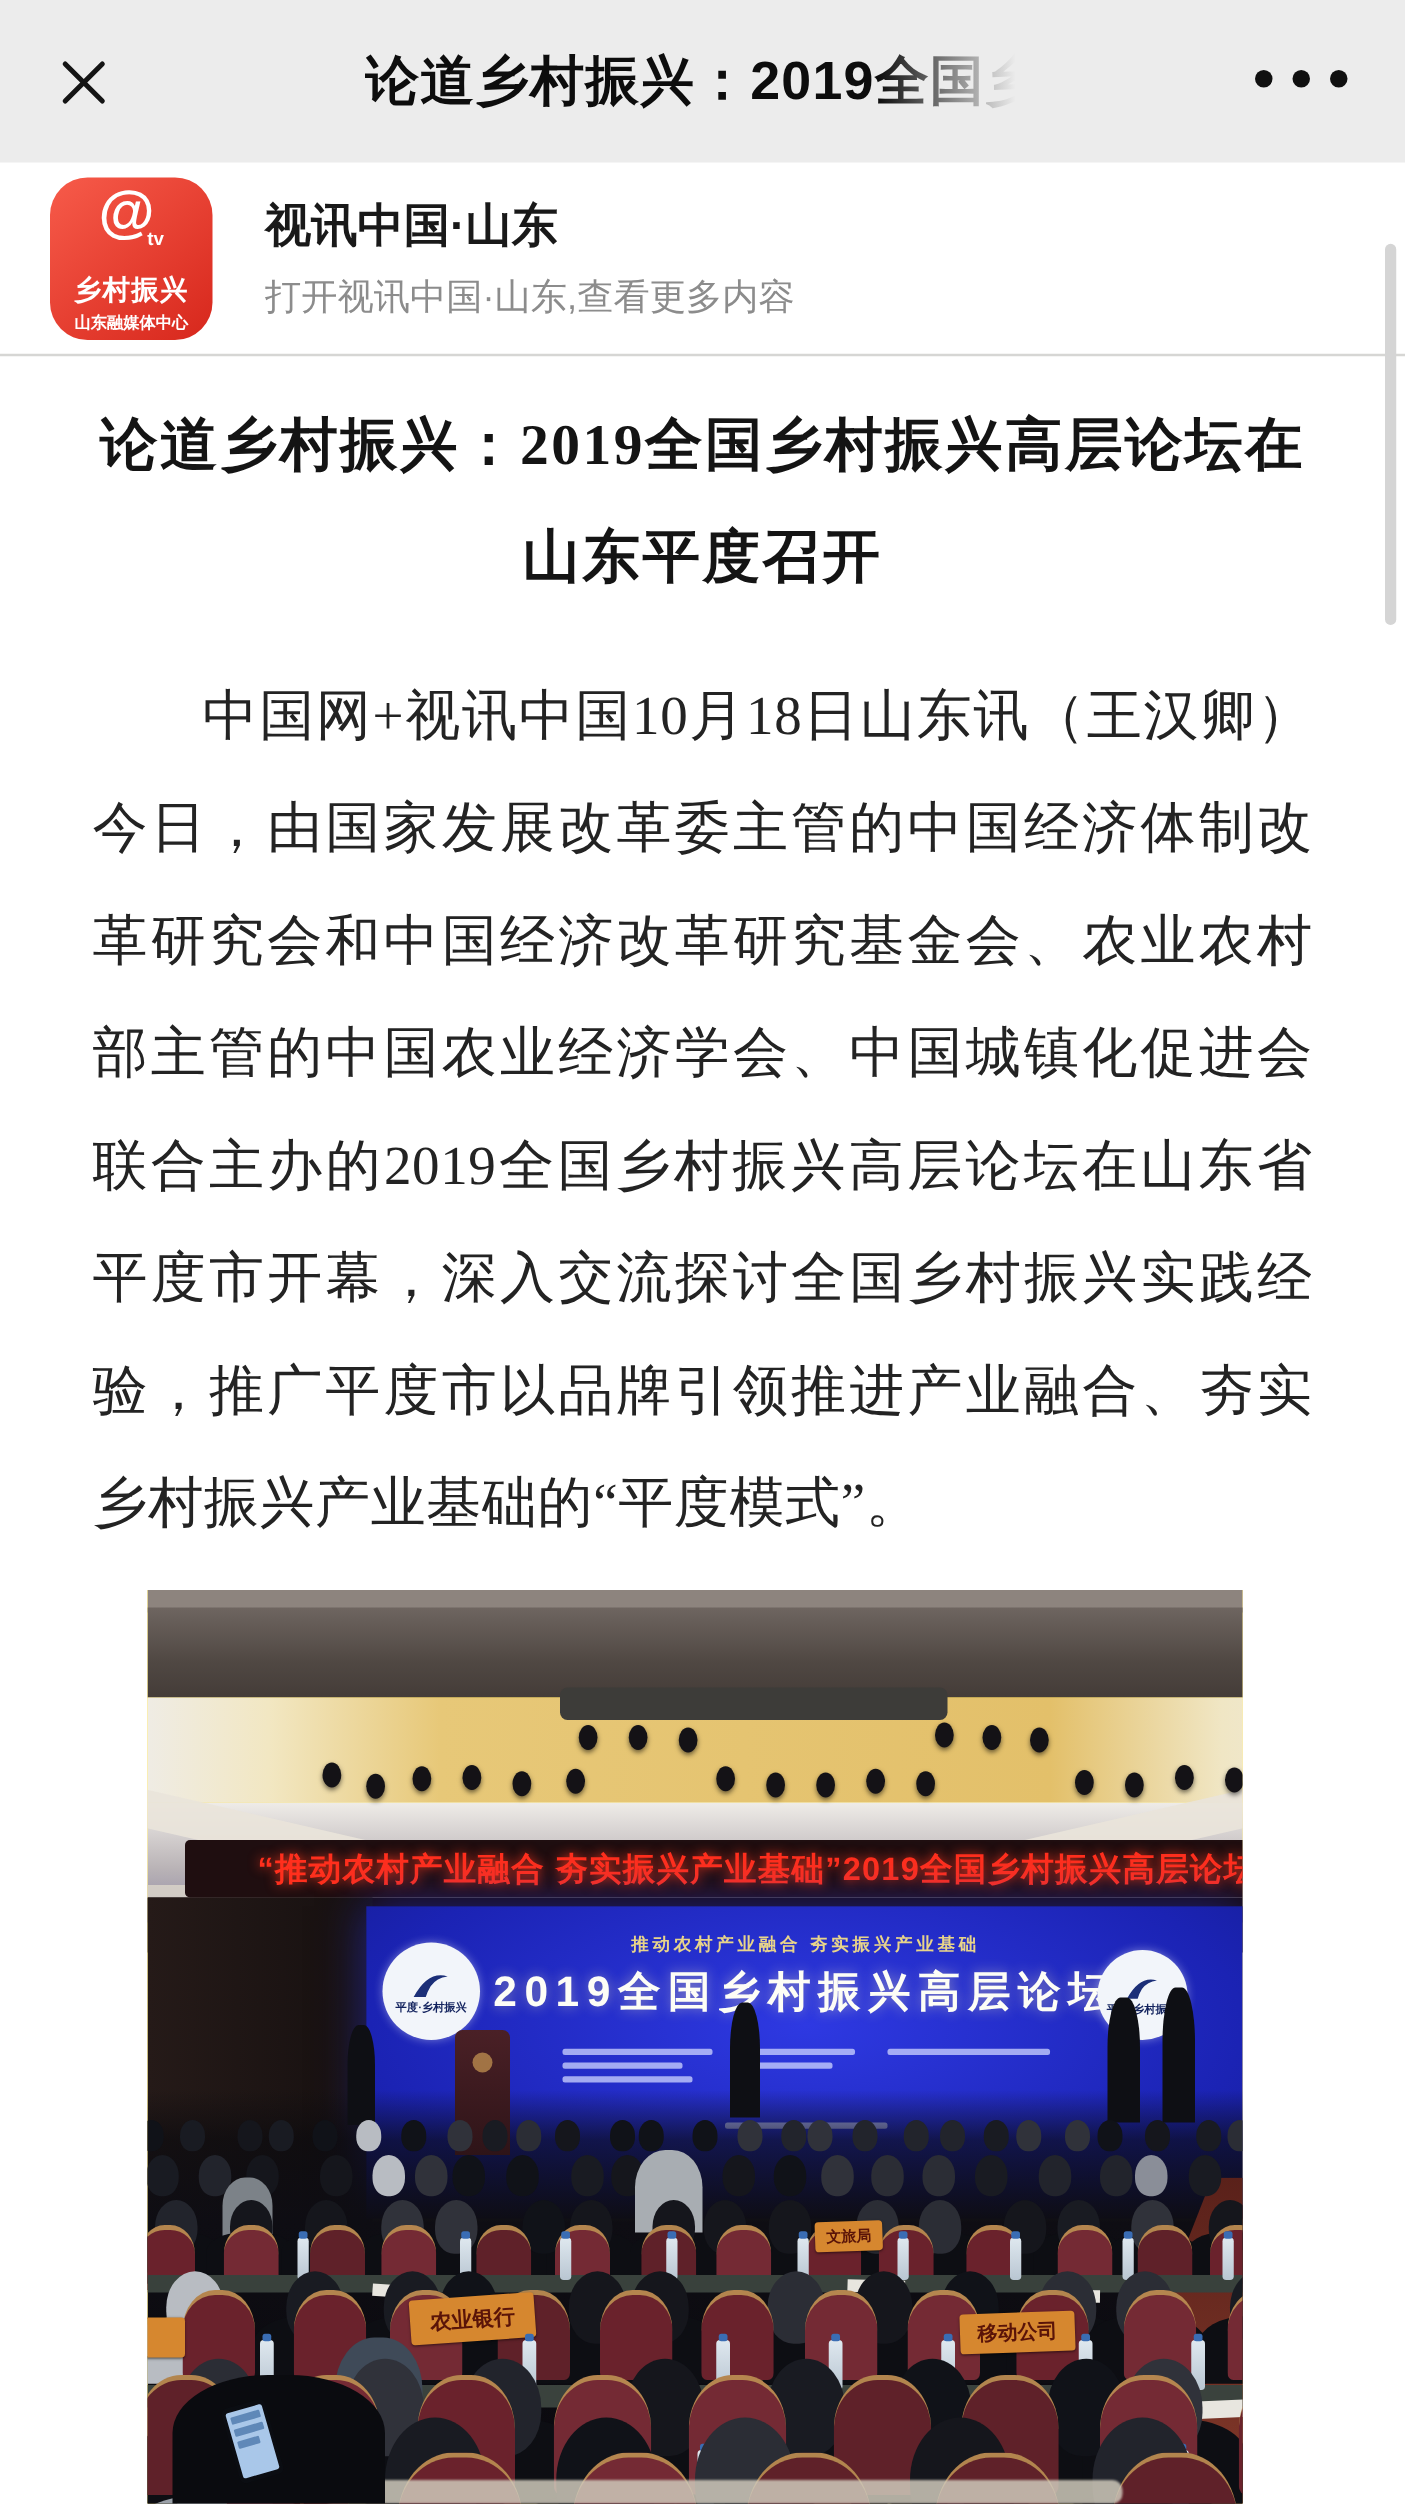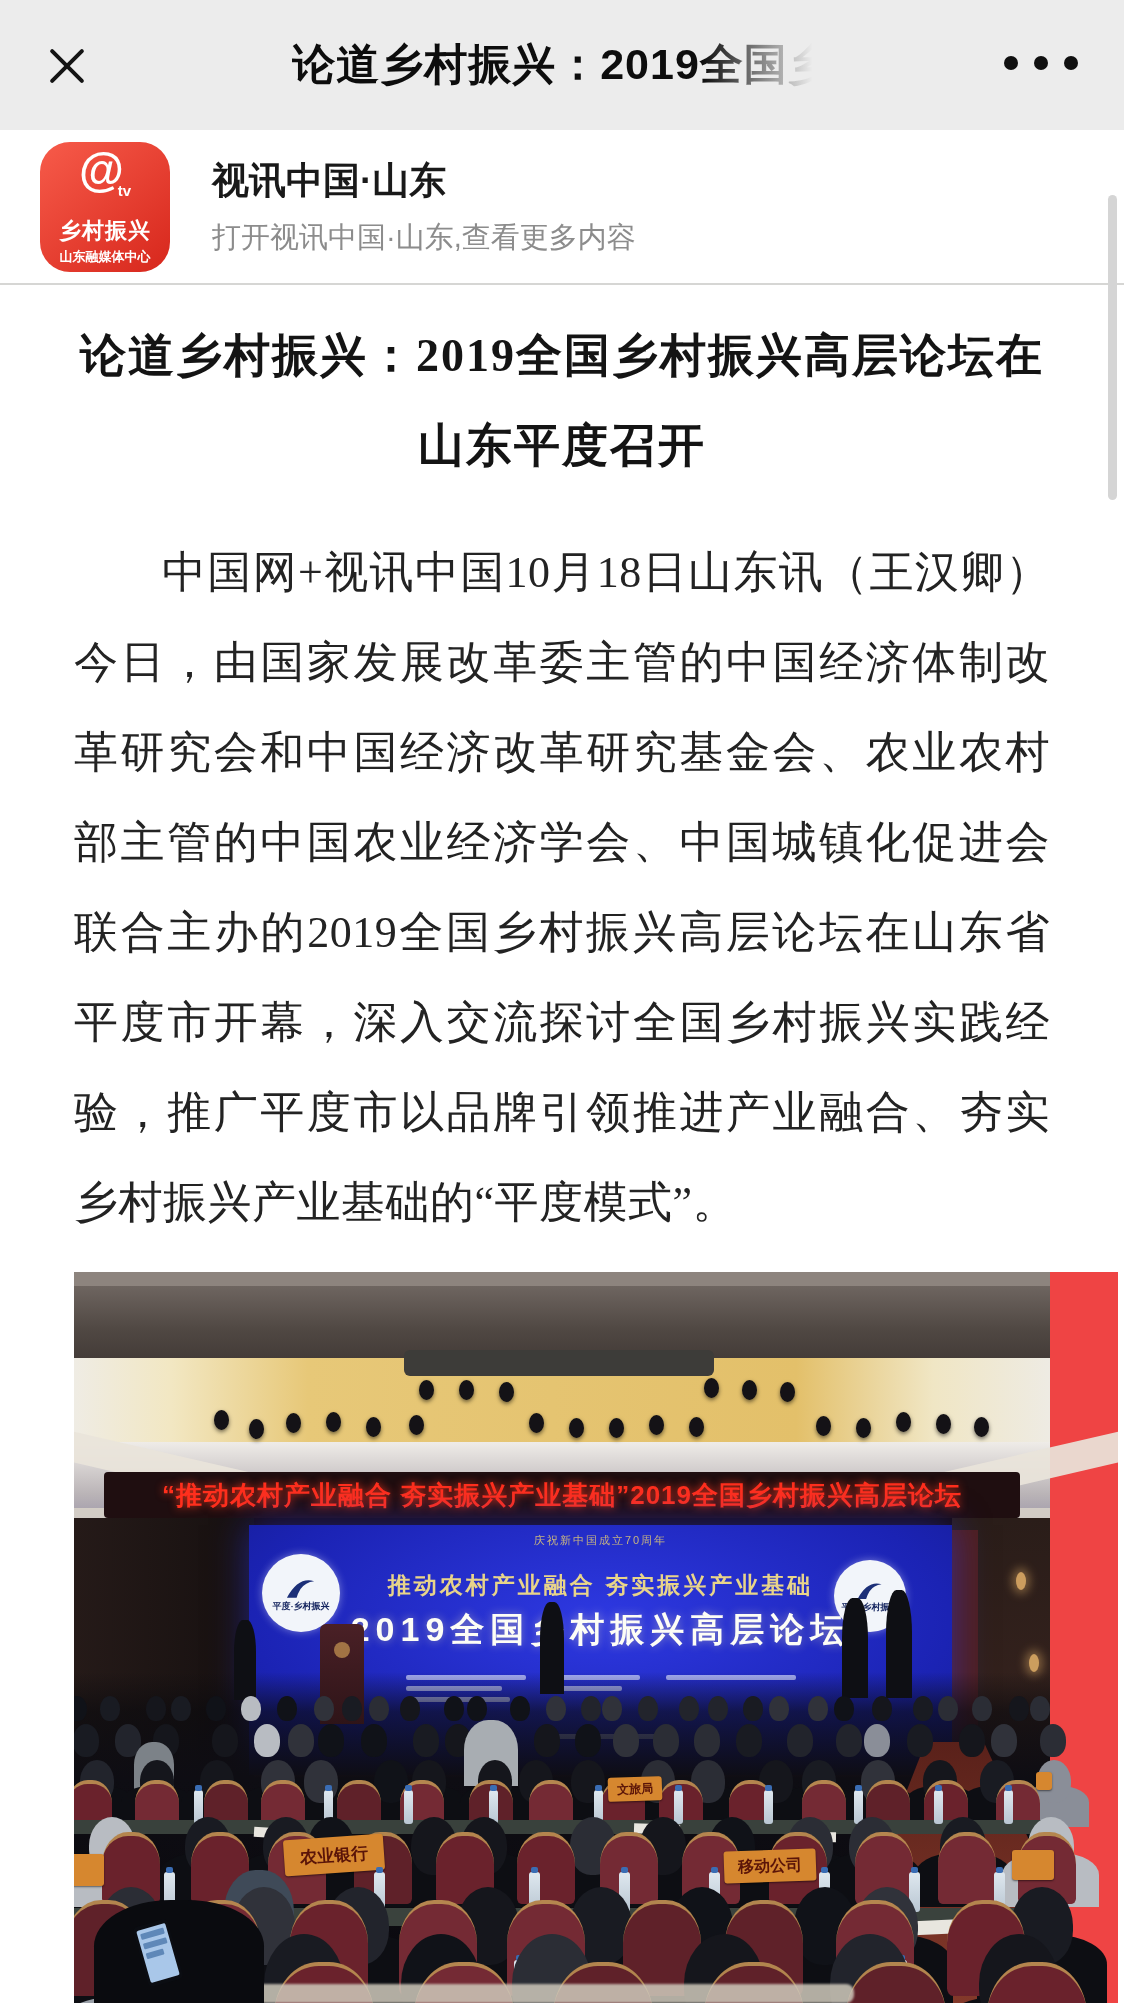--- a/index.html
+++ b/index.html
@@ -45,22 +45,22 @@
   
   .article { padding:0 74px; }
   .art-title { margin-top:26px; text-align:center; font-family:"Liberation Serif", serif;
                font-weight:700; font-size:46px; line-height:90px; color:#141414; letter-spacing:2px; }
   .art-title span { display:block; }
   .art-p { margin-top:37px; height:720px; overflow:hidden; font-family:"Liberation Serif", serif;
            font-size:44px; line-height:90px; color:#232323; text-align:justify;
            text-indent:88px; letter-spacing:0.5px; }
 
   
-  .photo { margin-top:24px; position:relative; width:1044px; height:731px; overflow:hidden;
-           background:#ef4444; }
+  .photo { margin-top:24px; position:relative; width:876px; height:731px; overflow:hidden;
+           background:#fde047;margin-left:44px; }
   .photo .abs { position:absolute; }
   .ph-topstrip { left:0; top:0; width:976px; height:18px; background:#8d847e; z-index:10; }
   .ph-beam { left:0; top:14px; width:976px; height:72px;
              background:linear-gradient(180deg,#6e6560,#504843 60%,#443c38); z-index:11; }
   .ph-cove { left:0; top:86px; width:976px; height:84px; z-index:12;
              background:linear-gradient(90deg,#efece4 0%, #f2e7c2 10%, #e7c878 24%, #e3c06a 74%, #f0e6c4 88%, #eeebe3 100%); }
   .ph-vent { left:330px; top:78px; width:310px; height:26px; background:#3d3c39; border-radius:6px; z-index:14; }
   .ph-ceil2 { left:0; top:170px; width:976px; height:96px; z-index:12;
               background:linear-gradient(180deg,#efece8 0%, #b9b3b6 55%, #8e87a3 100%); }
   .ph-diag { height:30px; background:#e9e4da; opacity:.92; z-index:13; }
@@ -74,21 +74,21 @@
               background:linear-gradient(90deg,#251a18,#161010); }
   .ph-rwall { left:878px; top:246px; width:98px; height:300px; z-index:21;
               background:linear-gradient(180deg,#2a1d19,#3a241f); }
   .ph-curtain { left:878px; top:258px; width:26px; height:250px; background:#4f1f1f; z-index:22; }
   .sconce { width:10px; height:18px; border-radius:50%; background:#e8b46a;
             box-shadow:0 0 10px 4px rgba(232,180,106,.5); opacity:.85; z-index:23; }
   .ph-screen { left:175px; top:253px; width:703px; height:250px; z-index:25;
                background:radial-gradient(ellipse at 50% 38%, #2e39e2 0%, #1b23b4 70%, #151c94 100%);
                box-shadow:0 0 34px rgba(45,55,225,.55); text-align:center; }
   .scr-top { margin-top:8px; font-size:11px; color:#d8c27a; letter-spacing:2px; opacity:.9; }
-  .scr-slogan { margin-top:22px; font-size:23px; font-weight:700; color:#e8d48a; letter-spacing:3px; }
+  .scr-slogan { margin-top:22px; font-size:14px; font-weight:700; color:#e8d48a; letter-spacing:3px; }
   .scr-title { margin-top:6px; font-size:34px; font-weight:700; color:#fdfdf6; letter-spacing:6px;
                text-shadow:0 0 10px rgba(255,240,180,.45); }
   .scr-bars { margin-top:22px; display:flex; justify-content:center; gap:26px; }
   .scr-bars i { display:block; height:5px; background:#cfd6ff; opacity:.75; border-radius:2px; margin-bottom:6px; }
   .scr-date { margin:26px auto 0; width:130px; height:5px; background:#cfd6ff; opacity:.7; border-radius:2px; }
   .ph-logo { border-radius:50%; background:#f2f5fa; z-index:30; display:flex; flex-direction:column;
              align-items:center; justify-content:center; box-shadow:0 0 8px rgba(255,255,255,.4); }
   .ph-logo svg { display:block; }
   .ph-logo .lt { font-size:9px; font-weight:700; color:#13235e; font-family:"Liberation Serif",serif; white-space:nowrap; }
   .ph-lectern { left:246px; top:352px; width:44px; height:100px; border-radius:6px 6px 0 0; z-index:320;
@@ -170,21 +170,20 @@
       <span>“推动农村产业融合 夯实振兴产业基础”2019全国乡村振兴高层论坛</span>
     </div>
     <div class="abs ph-under"></div>
     <div class="abs ph-lwall"></div>
     <div class="abs ph-rwall"></div>
     <div class="abs ph-curtain"></div>
     <div class="abs sconce" style="left:942px;top:300px;"></div>
     <div class="abs sconce" style="left:955px;top:382px;"></div>
 
     <div class="abs ph-screen">
-      <div class="scr-top">庆祝新中国成立70周年</div>
       <div class="scr-slogan">推动农村产业融合 夯实振兴产业基础</div>
       <div class="scr-title">2019全国乡村振兴高层论坛</div>
       <div class="scr-bars">
         <span>
             <i style="width:120px"></i>
             <i style="width:96px"></i>
             <i style="width:104px"></i>
           </span>
         <span>
             <i style="width:88px"></i>

